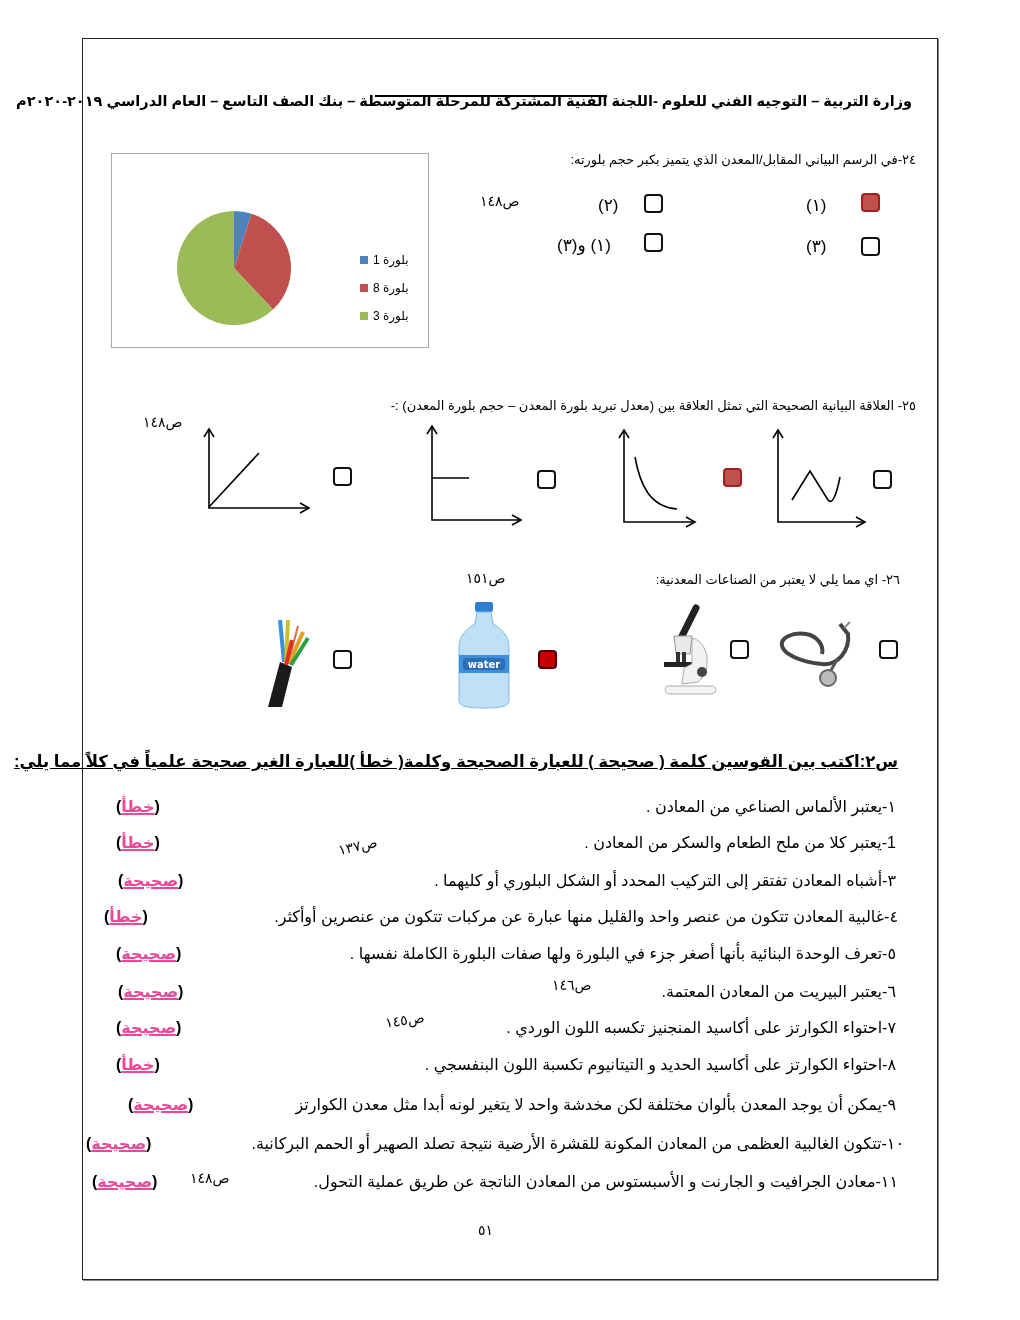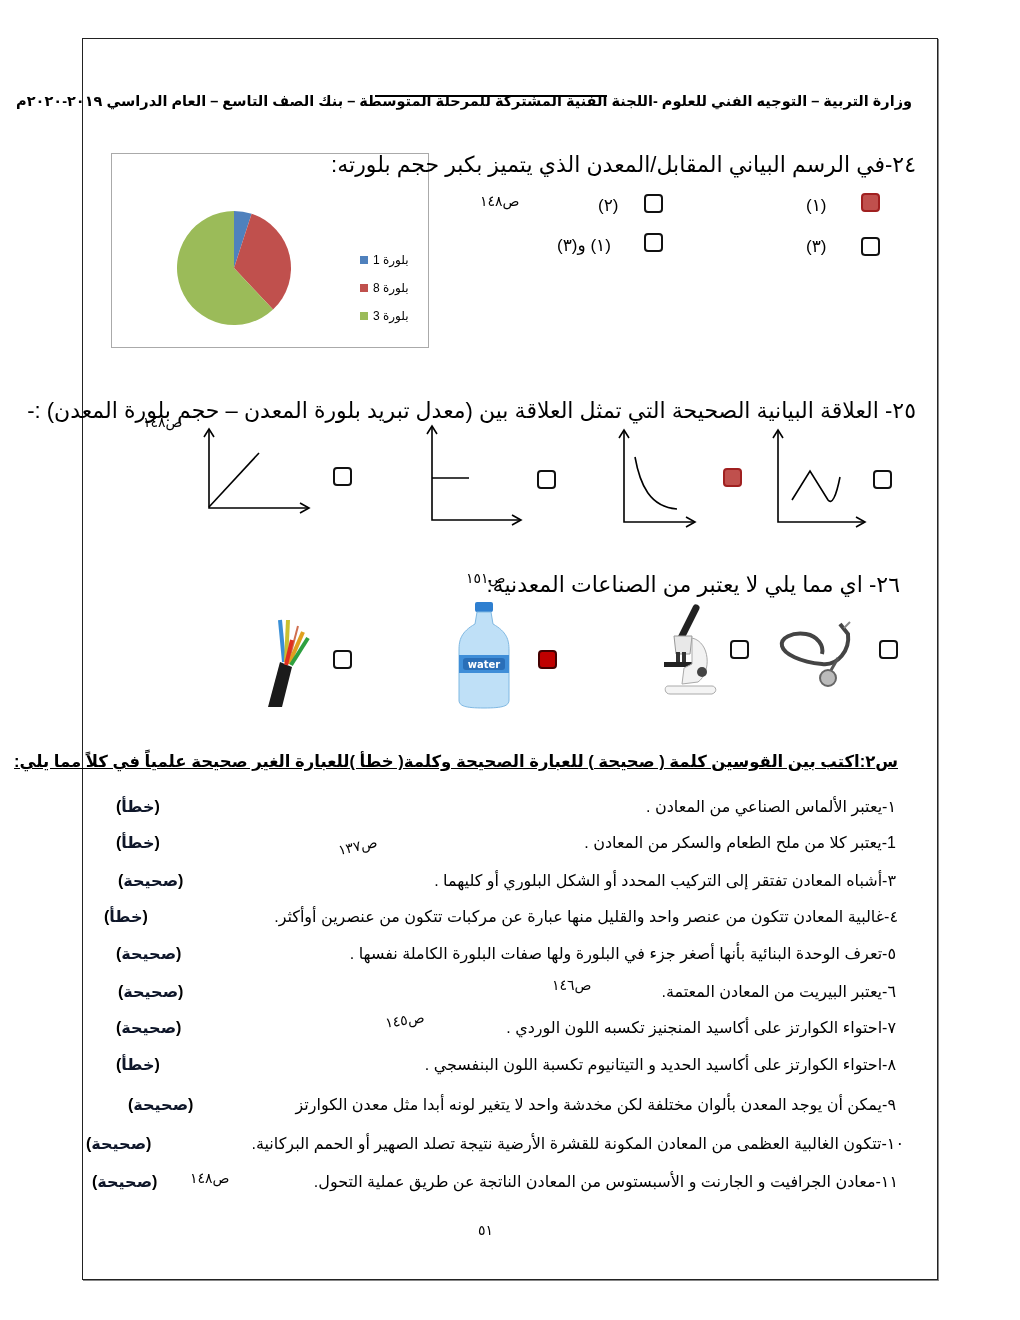--- a/index.html
+++ b/index.html
@@ -2,35 +2,35 @@
 <html><head>
 <meta charset="utf-8">
 <style>
   html,body{margin:0;padding:0;background:#fff;}
   body{width:1020px;height:1320px;position:relative;font-family:"Liberation Sans","DejaVu Sans",sans-serif;color:#000;overflow:hidden;}
   .page{position:absolute;left:82px;top:38px;width:854px;height:1240px;border:1.5px solid #222;box-shadow:1px 1px 0 #888;}
   .abs{position:absolute;}
   .rtl{direction:rtl;unicode-bidi:plaintext;}
   .hdr{left:84px;top:58px;width:828px;text-align:right;font-weight:bold;font-size:14.5px;white-space:nowrap;margin-top:35px;}
   .hdr-line{left:375px;top:95px;width:232px;height:2px;background:#000;}
-  .q{font-size:22px;white-space:nowrap;}
+  .q{font-size:13px;white-space:nowrap;}
   .ref{font-size:14px;white-space:nowrap;}
   .cb{position:absolute;width:19px;height:19px;border:2px solid #111;border-radius:4px;box-sizing:border-box;background:#fff;}
   .cb.checked{background:#c0504d;border-color:#a02020;}
   .cb.checked-dark{background:#c00000;border-color:#400;}
   .opt{font-size:17px;white-space:nowrap;}
   .chart-box{left:111px;top:153px;width:316px;height:193px;border:1.5px solid #aaa;background:#fff;}
   .chart-title{position:absolute;left:0;width:100%;top:14px;text-align:center;font-weight:bold;font-size:22px;direction:rtl;}
   .legend{position:absolute;left:248px;top:92px;font-size:12px;}
   .legend-item{display:flex;align-items:center;gap:5px;height:28px;direction:ltr;}
   .legend-swatch{width:8px;height:8px;display:inline-block;}
   .s2title{left:88px;top:752px;width:810px;font-weight:bold;font-size:16.5px;text-decoration:underline;white-space:nowrap;}
   .stmt{right:124px;font-size:16px;white-space:nowrap;text-align:right;}
   .ans{font-size:16px;font-weight:bold;white-space:nowrap;}
-  .ans .w{color:#0f172a;text-decoration-thickness:2px;}
+  .ans .w{color:#ec4899;text-decoration:underline;text-decoration-thickness:2px;}
   .pagenum{left:478px;top:1222px;font-size:14px;}
   svg{overflow:visible;}
 </style>
 </head>
 <body>
 
 <div class="page"></div>
 
 <div class="abs hdr rtl">وزارة التربية – التوجيه الفني للعلوم -اللجنة الفنية المشتركة للمرحلة المتوسطة – بنك الصف التاسع – العام الدراسي ٢٠١٩-٢٠٢٠م</div>
 <div class="abs hdr-line"></div>

